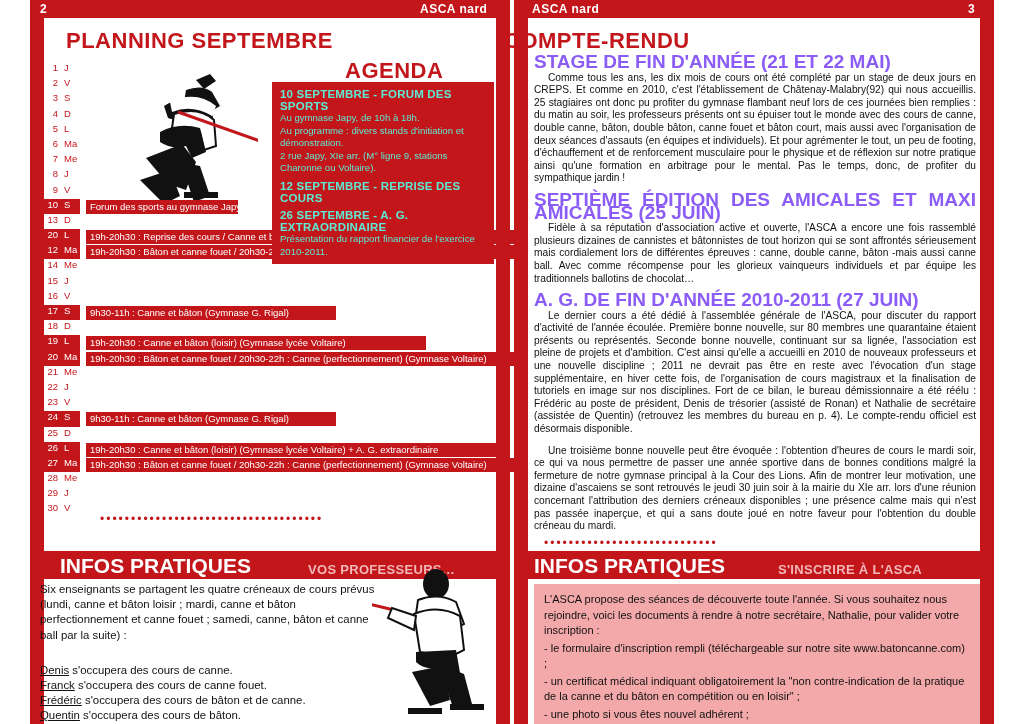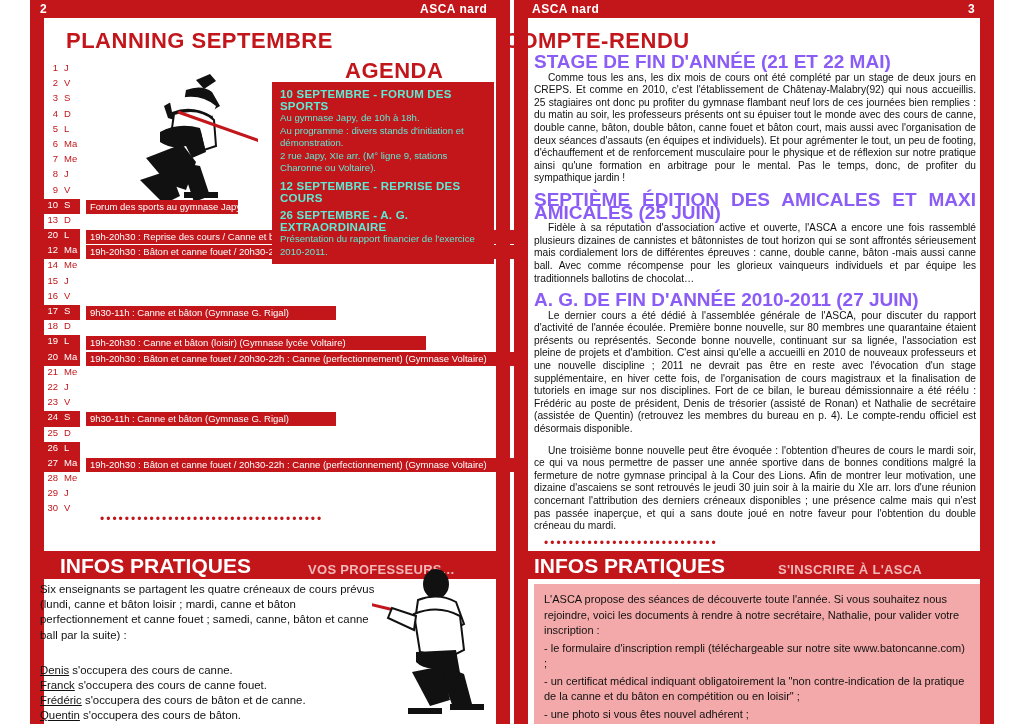--- a/index.html
+++ b/index.html
@@ -244,20 +244,21 @@
         <div class="calev" style="width: 250px;">9h30-11h : Canne et bâton  (Gymnase G. Rigal)</div>
       </div>
       <div class="calrow">
         <div class="calnum">25</div>
         <div class="calday">D</div>
       </div>
       <div class="calrow hl">
         <div class="calbg" style="width: 40px;"></div>
         <div class="calnum">26</div>
         <div class="calday">L</div>
+        <div class="calev" style="width: 412px;">19h-20h30 : Canne et bâton (loisir)  (Gymnase lycée Voltaire) + A. G. extraordinaire</div>
       </div>
       <div class="calrow hl">
         <div class="calbg" style="width: 40px;"></div>
         <div class="calnum">27</div>
         <div class="calday">Ma</div>
         <div class="calev" style="width: 435px;">19h-20h30 : Bâton et canne fouet / 20h30-22h : Canne (perfectionnement)  (Gymnase Voltaire)</div>
       </div>
       <div class="calrow">
         <div class="calnum">28</div>
         <div class="calday">Me</div>

